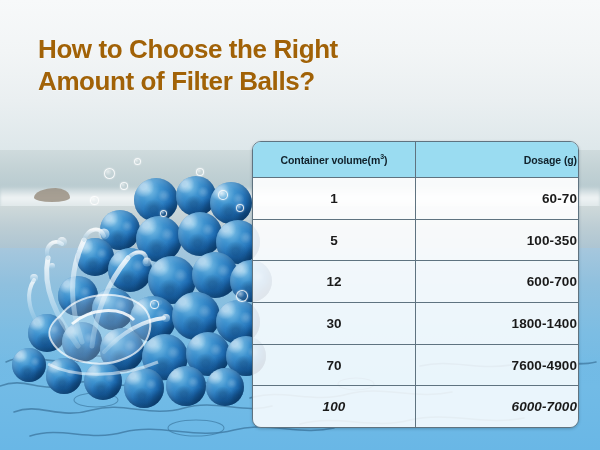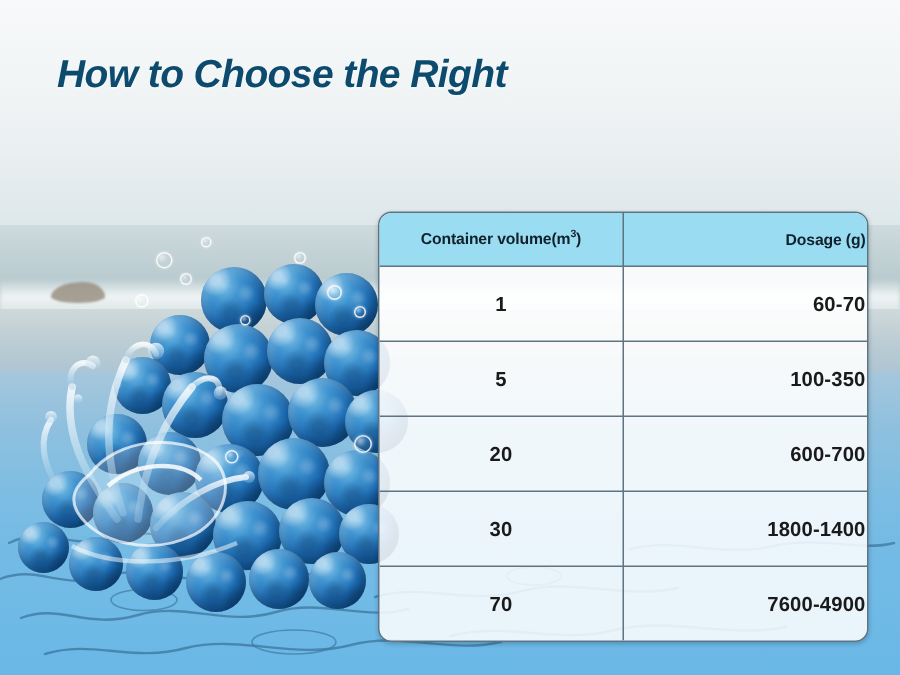--- a/index.html
+++ b/index.html
@@ -83,23 +83,22 @@
     border:1px solid rgba(255,255,255,.85);
     background:radial-gradient(circle at 32% 28%, rgba(255,255,255,.55) 0%, rgba(255,255,255,.08) 45%, rgba(255,255,255,.02) 100%);
     box-shadow:0 0 2px rgba(255,255,255,.6);
   }
 
   
   .headline{
     position:absolute;left:38px;top:34px;width:400px;
     font-size:26px;line-height:1.23;font-weight:bold;
     letter-spacing:-.4px;
-    color:#0c4a6e;
+    color:#a16207;
     text-shadow:0 1px 0 rgba(255,255,255,.35);
-    font-style:italic;
   }
 
   
   .table-wrap{
     position:absolute;left:252px;top:141px;width:325px;height:285px;
     border:1px solid #5f7380;border-radius:9px;overflow:hidden;
     background:rgba(255,255,255,.62);
     box-shadow:0 1px 3px rgba(20,50,70,.28);
   }
   table{border-collapse:collapse;width:100%;height:100%;table-layout:fixed;}
@@ -240,48 +239,53 @@
   <div class="bubble" style="left:134px;top:158px;width:5px;height:5px;"></div>
   <div class="bubble" style="left:218px;top:190px;width:8px;height:8px;"></div>
   <div class="bubble" style="left:236px;top:204px;width:6px;height:6px;"></div>
   <div class="bubble" style="left:160px;top:210px;width:5px;height:5px;"></div>
   <div class="bubble" style="left:196px;top:168px;width:6px;height:6px;"></div>
   <div class="bubble" style="left:236px;top:290px;width:10px;height:10px;"></div>
   <div class="bubble" style="left:150px;top:300px;width:7px;height:7px;"></div>
 
   <div class="headline">
     <div>How to Choose the Right</div>
+    <div>Amount of Filter Balls?</div>
   </div>
 
   <div class="table-wrap">
     <table>
       <thead>
         <tr>
           <th><span>Container volume(m</span><sup>3</sup><span>)</span></th>
           <th>Dosage (g)</th>
         </tr>
       </thead>
       <tbody>
         <tr>
           <td>1</td>
           <td>60-70</td>
         </tr>
         <tr>
           <td>5</td>
           <td>100-350</td>
         </tr>
         <tr>
-          <td>20</td>
+          <td>12</td>
           <td>600-700</td>
         </tr>
         <tr>
           <td>30</td>
           <td>1800-1400</td>
         </tr>
         <tr>
           <td>70</td>
           <td>7600-4900</td>
         </tr>
+        <tr>
+          <td>100</td>
+          <td>6000-7000</td>
+        </tr>
       </tbody>
     </table>
   </div>
 
 </div>
 
 </body></html>

